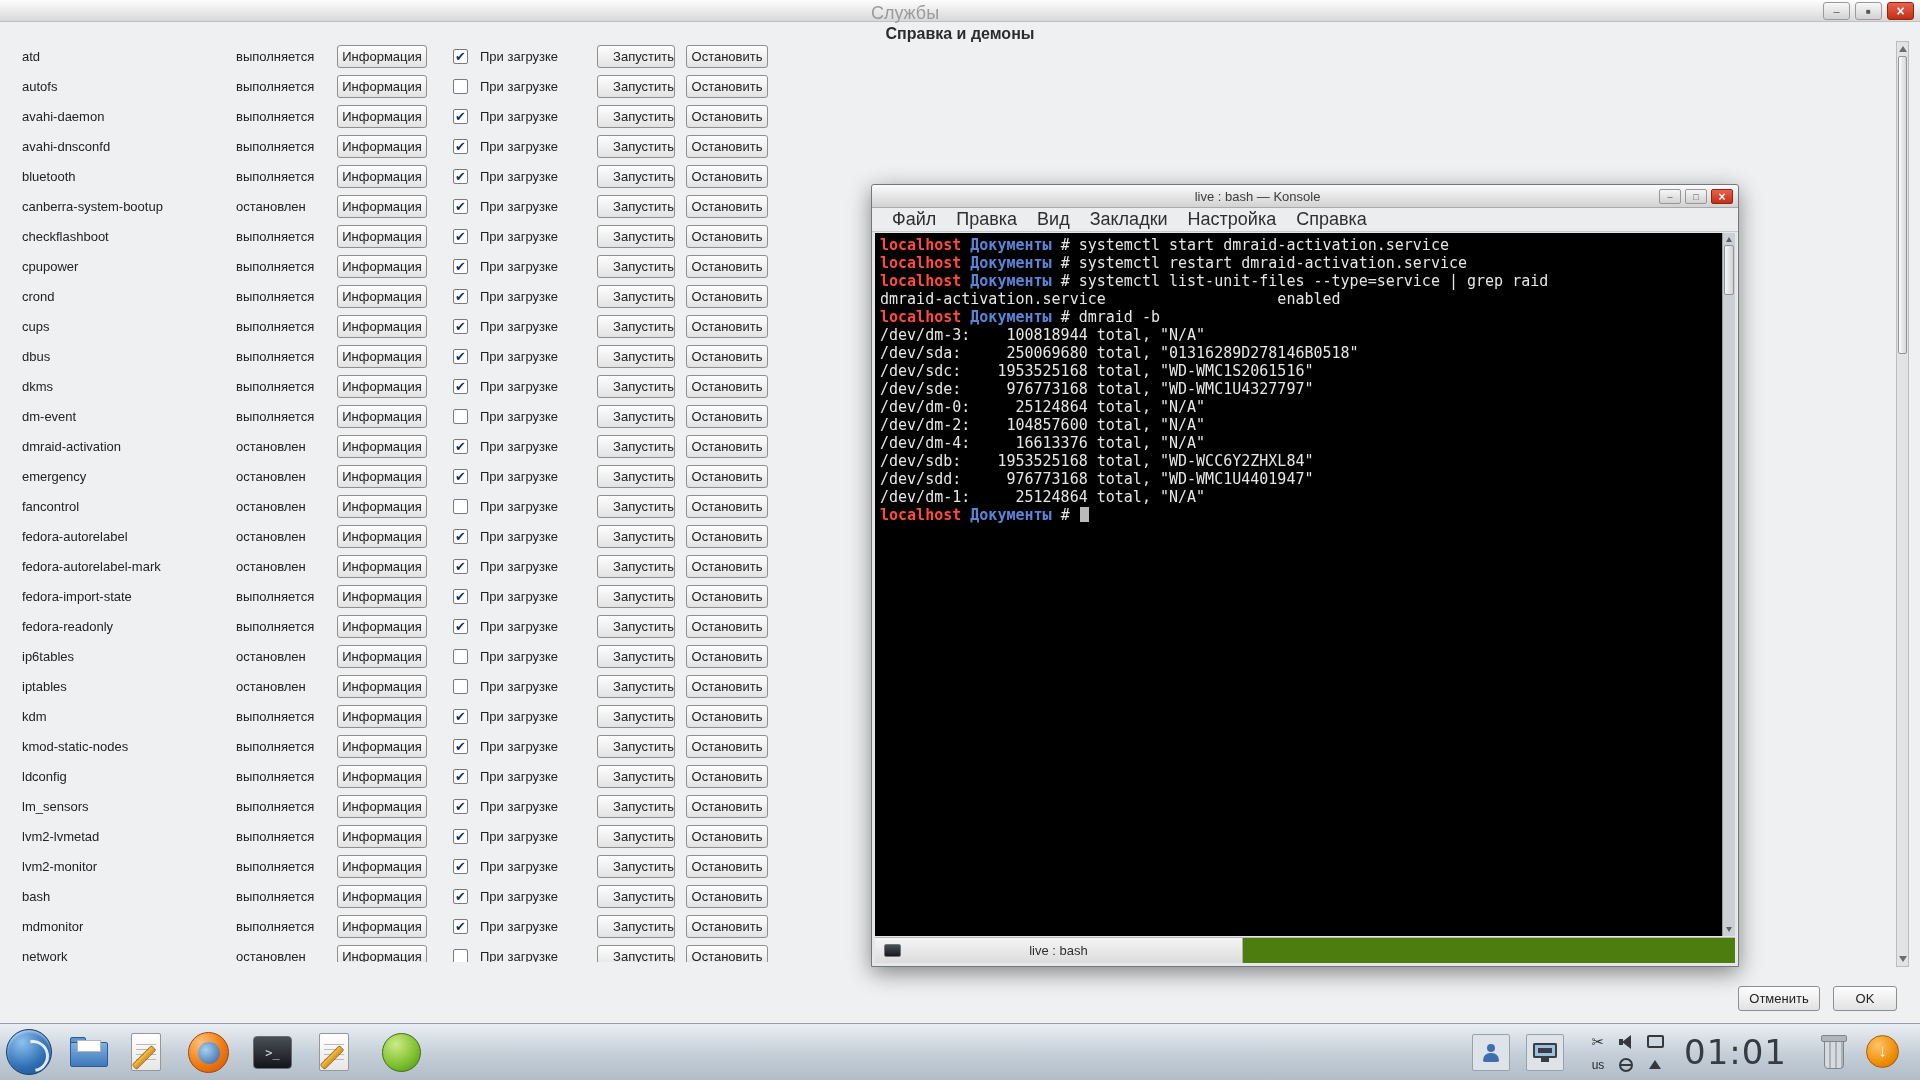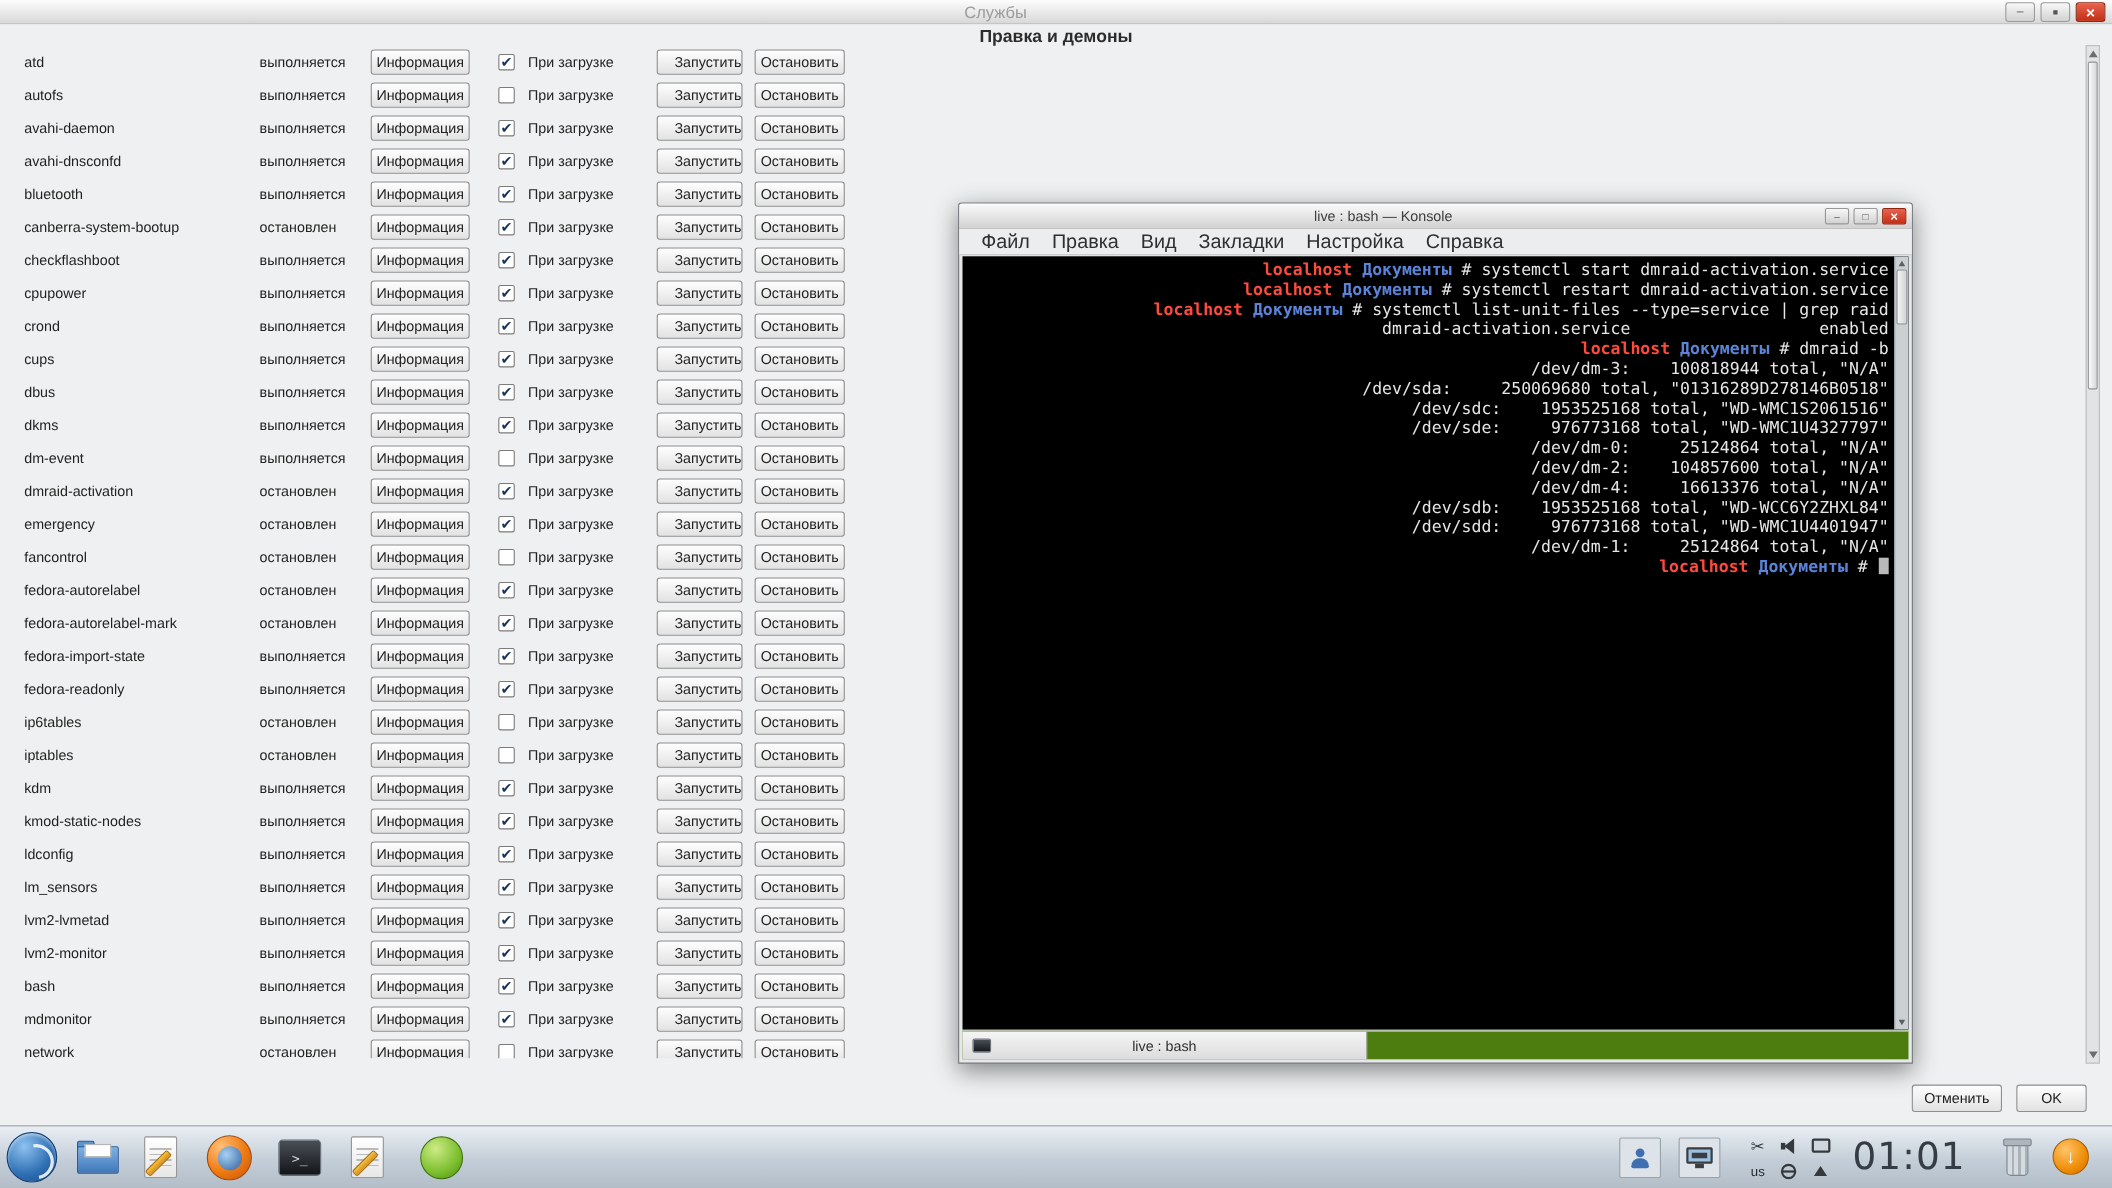--- a/index.html
+++ b/index.html
@@ -2,21 +2,21 @@
 <html><head>
 <meta charset="utf-8">
 <style>
   *{margin:0;padding:0;box-sizing:border-box;}
   html,body{width:1920px;height:1080px;overflow:hidden;font-family:"Liberation Sans","DejaVu Sans",sans-serif;}
   body{background:#eff0f1;position:relative;}
 
   
   .titlebar{position:absolute;top:0;left:0;width:1920px;height:22px;
     background:linear-gradient(#fdfdfd,#d8d8d8);border-bottom:1px solid #c0c0c0;}
-  .titlebar-text{position:absolute;left:0;right:110px;top:3px;text-align:center;font-size:15px;color:#9b9b9b;}
+  .titlebar-text{position:absolute;left:0;right:110px;top:3px;text-align:center;font-size:18px;color:#9b9b9b;}
   .win-controls{position:absolute;top:2px;right:6px;display:flex;gap:5px;}
   .wc-btn{width:27px;height:18px;border:1px solid #9a9a9a;border-radius:3px;
     background:linear-gradient(#f8f8f8,#d2d2d2);display:flex;align-items:center;justify-content:center;
     font-size:11px;color:#555;}
   .wc-min::before{content:"–";}
   .wc-max::before{content:"■";font-size:8px;}
   .wc-close{background:linear-gradient(#e8634f,#c22f16);border-color:#8f2410;color:#fff;}
   .wc-close::before{content:"×";font-size:14px;font-weight:bold;}
 
   .app-header{position:absolute;top:25px;left:0;width:1920px;text-align:center;
@@ -65,21 +65,21 @@
   .k-btn-min::before{content:"–";}
   .k-btn-max::before{content:"□";}
   .k-btn-close{background:linear-gradient(#e8634f,#c22f16);border-color:#8f2410;color:#fff;}
   .k-btn-close::before{content:"×";font-size:12px;font-weight:bold;}
   .k-menubar{height:24px;background:#ecedee;border-bottom:1px solid #c9c9c9;
     display:flex;align-items:center;padding-left:10px;font-size:18px;color:#2f2f2f;}
   .k-menu-item{padding:0 10px;}
   .k-term{position:absolute;top:48px;left:3px;right:3px;bottom:30px;background:#000;overflow:hidden;}
   .k-lines{position:absolute;top:3px;left:5px;right:18px;
     font-family:"DejaVu Sans Mono","Liberation Mono",monospace;font-size:15px;line-height:18px;
-    color:#e6e6e6;white-space:pre;text-align:right;}
+    color:#e6e6e6;white-space:pre;}
   .tline{height:18px;}
   .t-host{color:#ff4a3d;font-weight:bold;}
   .t-dir{color:#5b84d8;font-weight:bold;}
   .t-white{color:#e6e6e6;}
   .t-cursor{display:inline-block;width:9px;height:15px;background:#b9b9b9;vertical-align:-2px;margin-left:1px;}
   .k-scrollbar{position:absolute;top:0;right:0;width:13px;height:100%;background:#ccd0d3;border-left:1px solid #9aa0a5;}
   .k-scroll-up{position:absolute;top:4px;left:3px;width:0;border-left:3px solid transparent;border-right:3px solid transparent;border-bottom:5px solid #5c6166;}
   .k-scroll-down{position:absolute;bottom:4px;left:3px;width:0;border-left:3px solid transparent;border-right:3px solid transparent;border-top:5px solid #5c6166;}
   .k-thumb{position:absolute;top:12px;left:1px;right:1px;height:50px;
     background:linear-gradient(90deg,#f6f6f6,#d2d2d2);border:1px solid #8f959b;border-radius:2px;}
@@ -163,21 +163,21 @@
 <body>
 
 <div class="titlebar">
   <div class="titlebar-text">Службы</div>
   <div class="win-controls">
     <div class="wc-btn wc-min"></div>
     <div class="wc-btn wc-max"></div>
     <div class="wc-btn wc-close"></div>
   </div>
 </div>
-<div class="app-header">Правка и демоны</div>
+<div class="app-header">Справка и демоны</div>
 
 <div class="services-list" id="services-body">
     <div class="svc-row">
       <div class="svc-name">atd</div>
       <div class="svc-status">выполняется</div>
       <button class="btn w-info">Информация</button>
       <span class="cb checked"></span>
       <span class="cb-label">При загрузке</span>
       <button class="btn w-start">Запустить</button>
       <button class="btn w-stop">Остановить</button>

